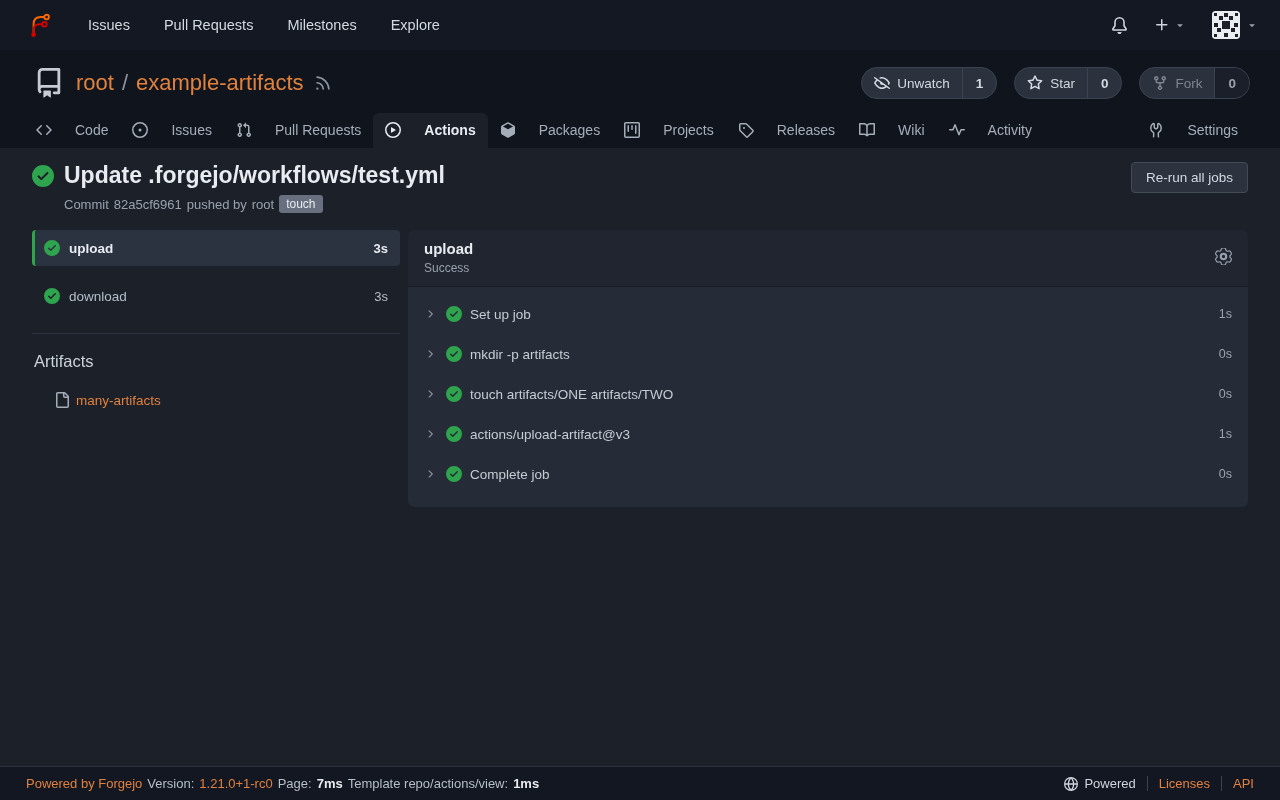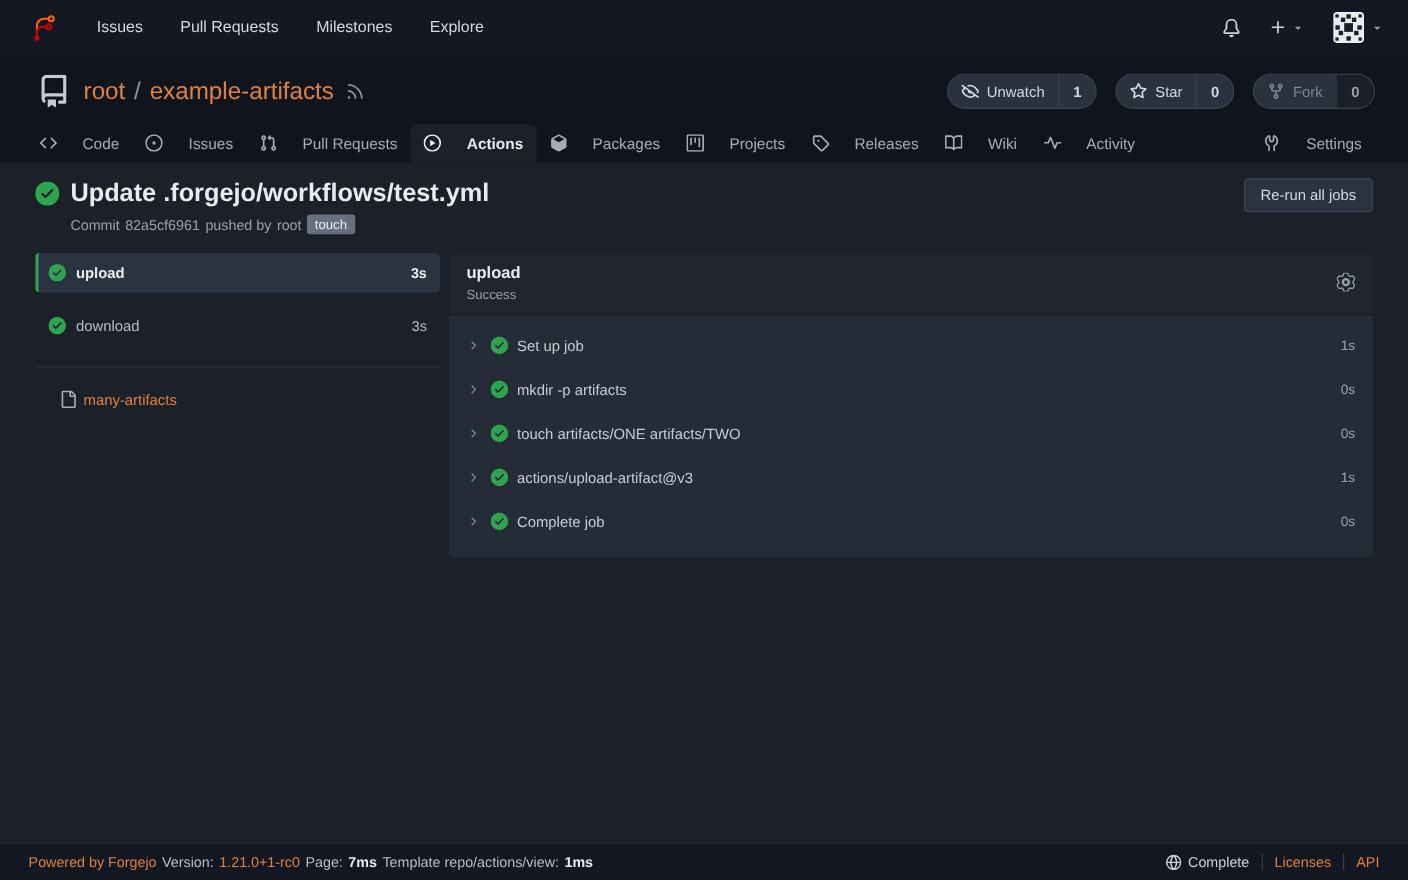--- a/index.html
+++ b/index.html
@@ -335,20 +335,21 @@
           <span class="dur">3s</span>
         </div>
         <div class="job-row">
           <svg class="check-green" width="16" height="16" viewBox="0 0 16 16" fill="currentColor">
               <path d="M8 16A8 8 0 1 1 8 0a8 8 0 0 1 0 16Zm3.78-9.72a.751.751 0 0 0-.018-1.042.751.751 0 0 0-1.042-.018L6.75 9.19 5.28 7.72a.751.751 0 0 0-1.042.018.751.751 0 0 0-.018 1.042l2 2a.75.75 0 0 0 1.06 0Z"></path>
             </svg>
           <span>download</span>
           <span class="dur">3s</span>
         </div>
         <hr class="jobs-divider">
+        <h3 class="artifacts-heading">Artifacts</h3>
         <div class="artifact-item">
           <svg width="16" height="16" viewBox="0 0 16 16" fill="currentColor">
               <path d="M2 1.75C2 .784 2.784 0 3.75 0h6.586c.464 0 .909.184 1.237.513l2.914 2.914c.329.328.513.773.513 1.237v9.586A1.75 1.75 0 0 1 13.25 16h-9.5A1.75 1.75 0 0 1 2 14.25Zm1.75-.25a.25.25 0 0 0-.25.25v12.5c0 .138.112.25.25.25h9.5a.25.25 0 0 0 .25-.25V6h-2.75A1.75 1.75 0 0 1 9 4.25V1.5Zm6.75.062V4.25c0 .138.112.25.25.25h2.688l-.011-.013-2.914-2.914-.013-.011Z"></path>
             </svg>
           <a>many-artifacts</a>
         </div>
       </aside>
 
       <section class="job-panel">
         <div class="panel-header">
@@ -447,21 +448,21 @@
       <span>Page:</span>
       <b>7ms</b>
       <span>Template repo/actions/view:</span>
       <b>1ms</b>
     </div>
     <div class="foot-right">
       <span class="lang">
         <svg width="14" height="14" viewBox="0 0 16 16" fill="currentColor">
             <path d="M8 0a8 8 0 1 1 0 16A8 8 0 0 1 8 0ZM5.78 8.75a9.64 9.64 0 0 0 1.363 4.177c.255.426.542.832.857 1.215.245-.296.551-.705.857-1.215A9.64 9.64 0 0 0 10.22 8.75Zm4.44-1.5a9.64 9.64 0 0 0-1.363-4.177c-.307-.51-.612-.919-.857-1.215a9.927 9.927 0 0 0-.857 1.215A9.64 9.64 0 0 0 5.78 7.25Zm-5.944 1.5H1.543a6.507 6.507 0 0 0 4.666 5.5c-.123-.181-.24-.365-.352-.552-.715-1.192-1.437-2.874-1.581-4.948Zm-2.733-1.5h2.733c.144-2.074.866-3.756 1.58-4.948.12-.197.237-.381.353-.552a6.507 6.507 0 0 0-4.666 5.5Zm10.181 1.5c-.144 2.074-.866 3.756-1.58 4.948-.12.197-.237.381-.353.552a6.507 6.507 0 0 0 4.666-5.5Zm2.733-1.5a6.507 6.507 0 0 0-4.666-5.5c.123.181.24.365.353.552.714 1.192 1.436 2.874 1.58 4.948Z"></path>
           </svg>
-        <span>Complete</span>
+        <span>Powered</span>
       </span>
       <span class="foot-div"></span>
       <a>Licenses</a>
       <span class="foot-div"></span>
       <a>API</a>
     </div>
   </footer>
 
 </div>
 

